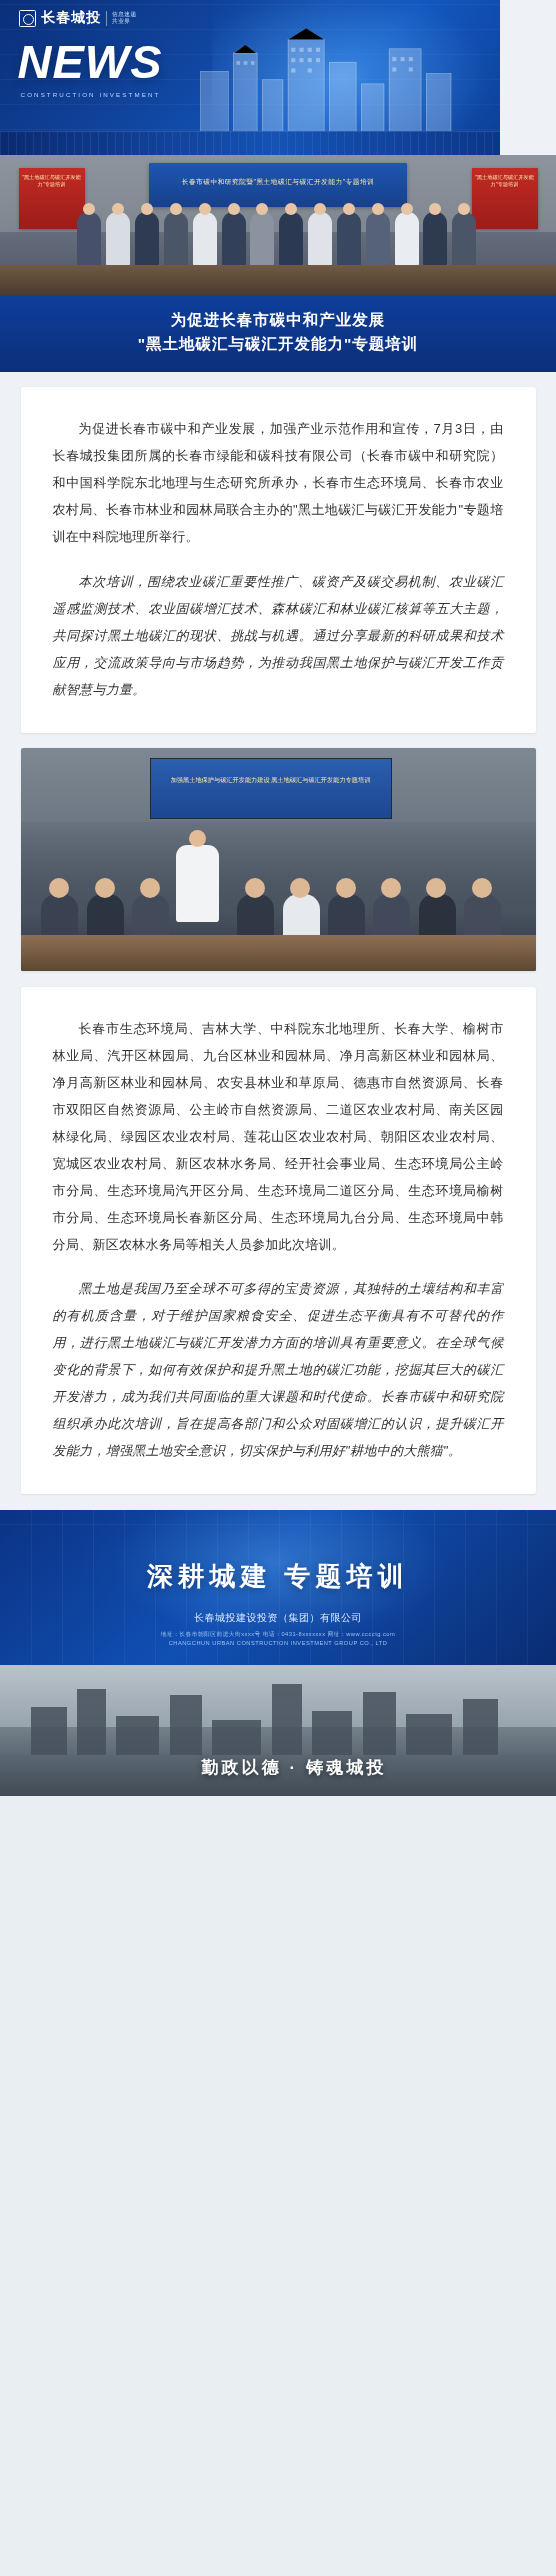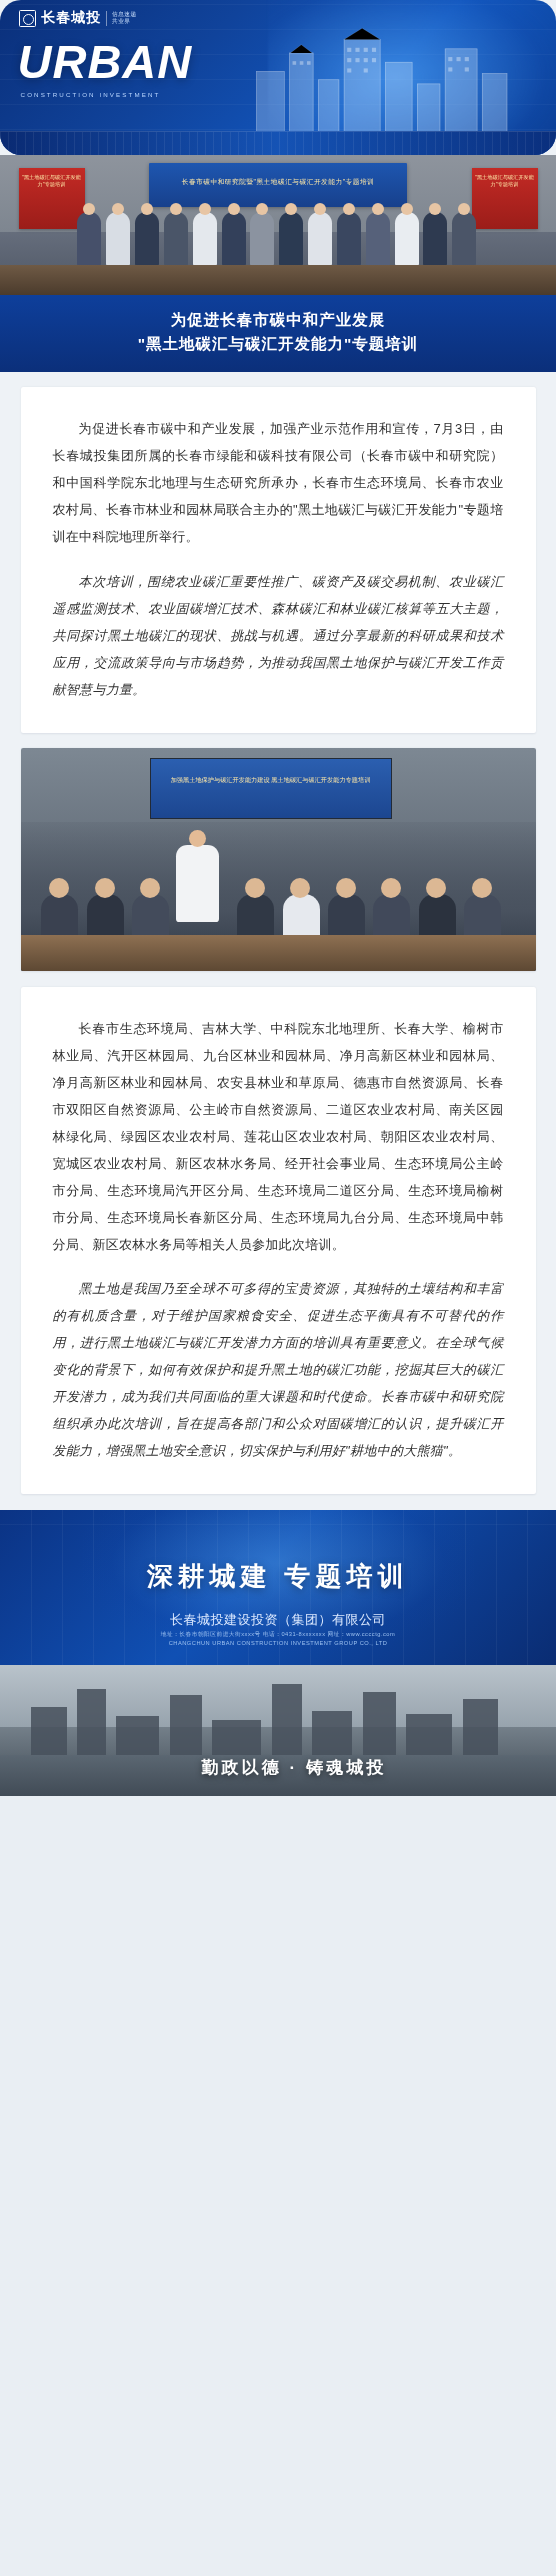--- a/index.html
+++ b/index.html
@@ -13,25 +13,24 @@
     width: 556px;
     margin: 0 auto;
     background: #eef2f6;
     position: relative;
     overflow: hidden;
   }
 
   
   .header {
     position: relative;
-    width: 556px;
+    width: 500px;
     height: 155px;
     background: linear-gradient(135deg, #0a2f7a 0%, #10439b 35%, #1257bf 65%, #0b3d93 100%);
     overflow: hidden;
-    border-radius: 21px;
   }
   .header .grid-lines {
     position: absolute; inset: 0;
     background-image:
       repeating-linear-gradient(90deg, rgba(255,255,255,0.05) 0 0.5px, transparent 0.5px 28px),
       repeating-linear-gradient(0deg, rgba(255,255,255,0.04) 0 0.5px, transparent 0.5px 25px);
   }
   .header .glow {
     position: absolute;
     right: -31px; top: -41px;
@@ -325,21 +324,21 @@
     font-weight: bold;
     letter-spacing: 5.2px;
     text-shadow: 0 2.1px 8.2px rgba(0,0,0,0.35);
   }
   .footer-company {
     position: absolute;
     left: 0; top: 101px;
     width: 556px;
     text-align: center;
     color: #dce9ff;
-    font-size: 13px;
+    font-size: 10px;
     letter-spacing: 0.5px;
   }
   .footer-meta {
     position: absolute;
     left: 0; top: 120px;
     width: 556px;
     text-align: center;
     color: #9cc0f0;
     font-size: 5.7px;
     letter-spacing: 0.5px;
@@ -437,21 +436,21 @@
 
     <div class="logo-row">
       <div class="logo-mark"></div>
       <div class="logo-text">长春城投</div>
       <div class="logo-sub">
         <div>信息速递</div>
         <div>共业界</div>
       </div>
     </div>
 
-    <div class="news-word">URBAN</div>
+    <div class="news-word">NEWS</div>
     <div class="news-sub">CONSTRUCTION INVESTMENT</div>
 
     <div class="header-stripe">
       <div class="dots"></div>
     </div>
   </div>
 
   <div class="photo1">
     <div class="p1-backwall"></div>
     <div class="p1-banner">长春市碳中和研究院暨"黑土地碳汇与碳汇开发能力"专题培训</div>

